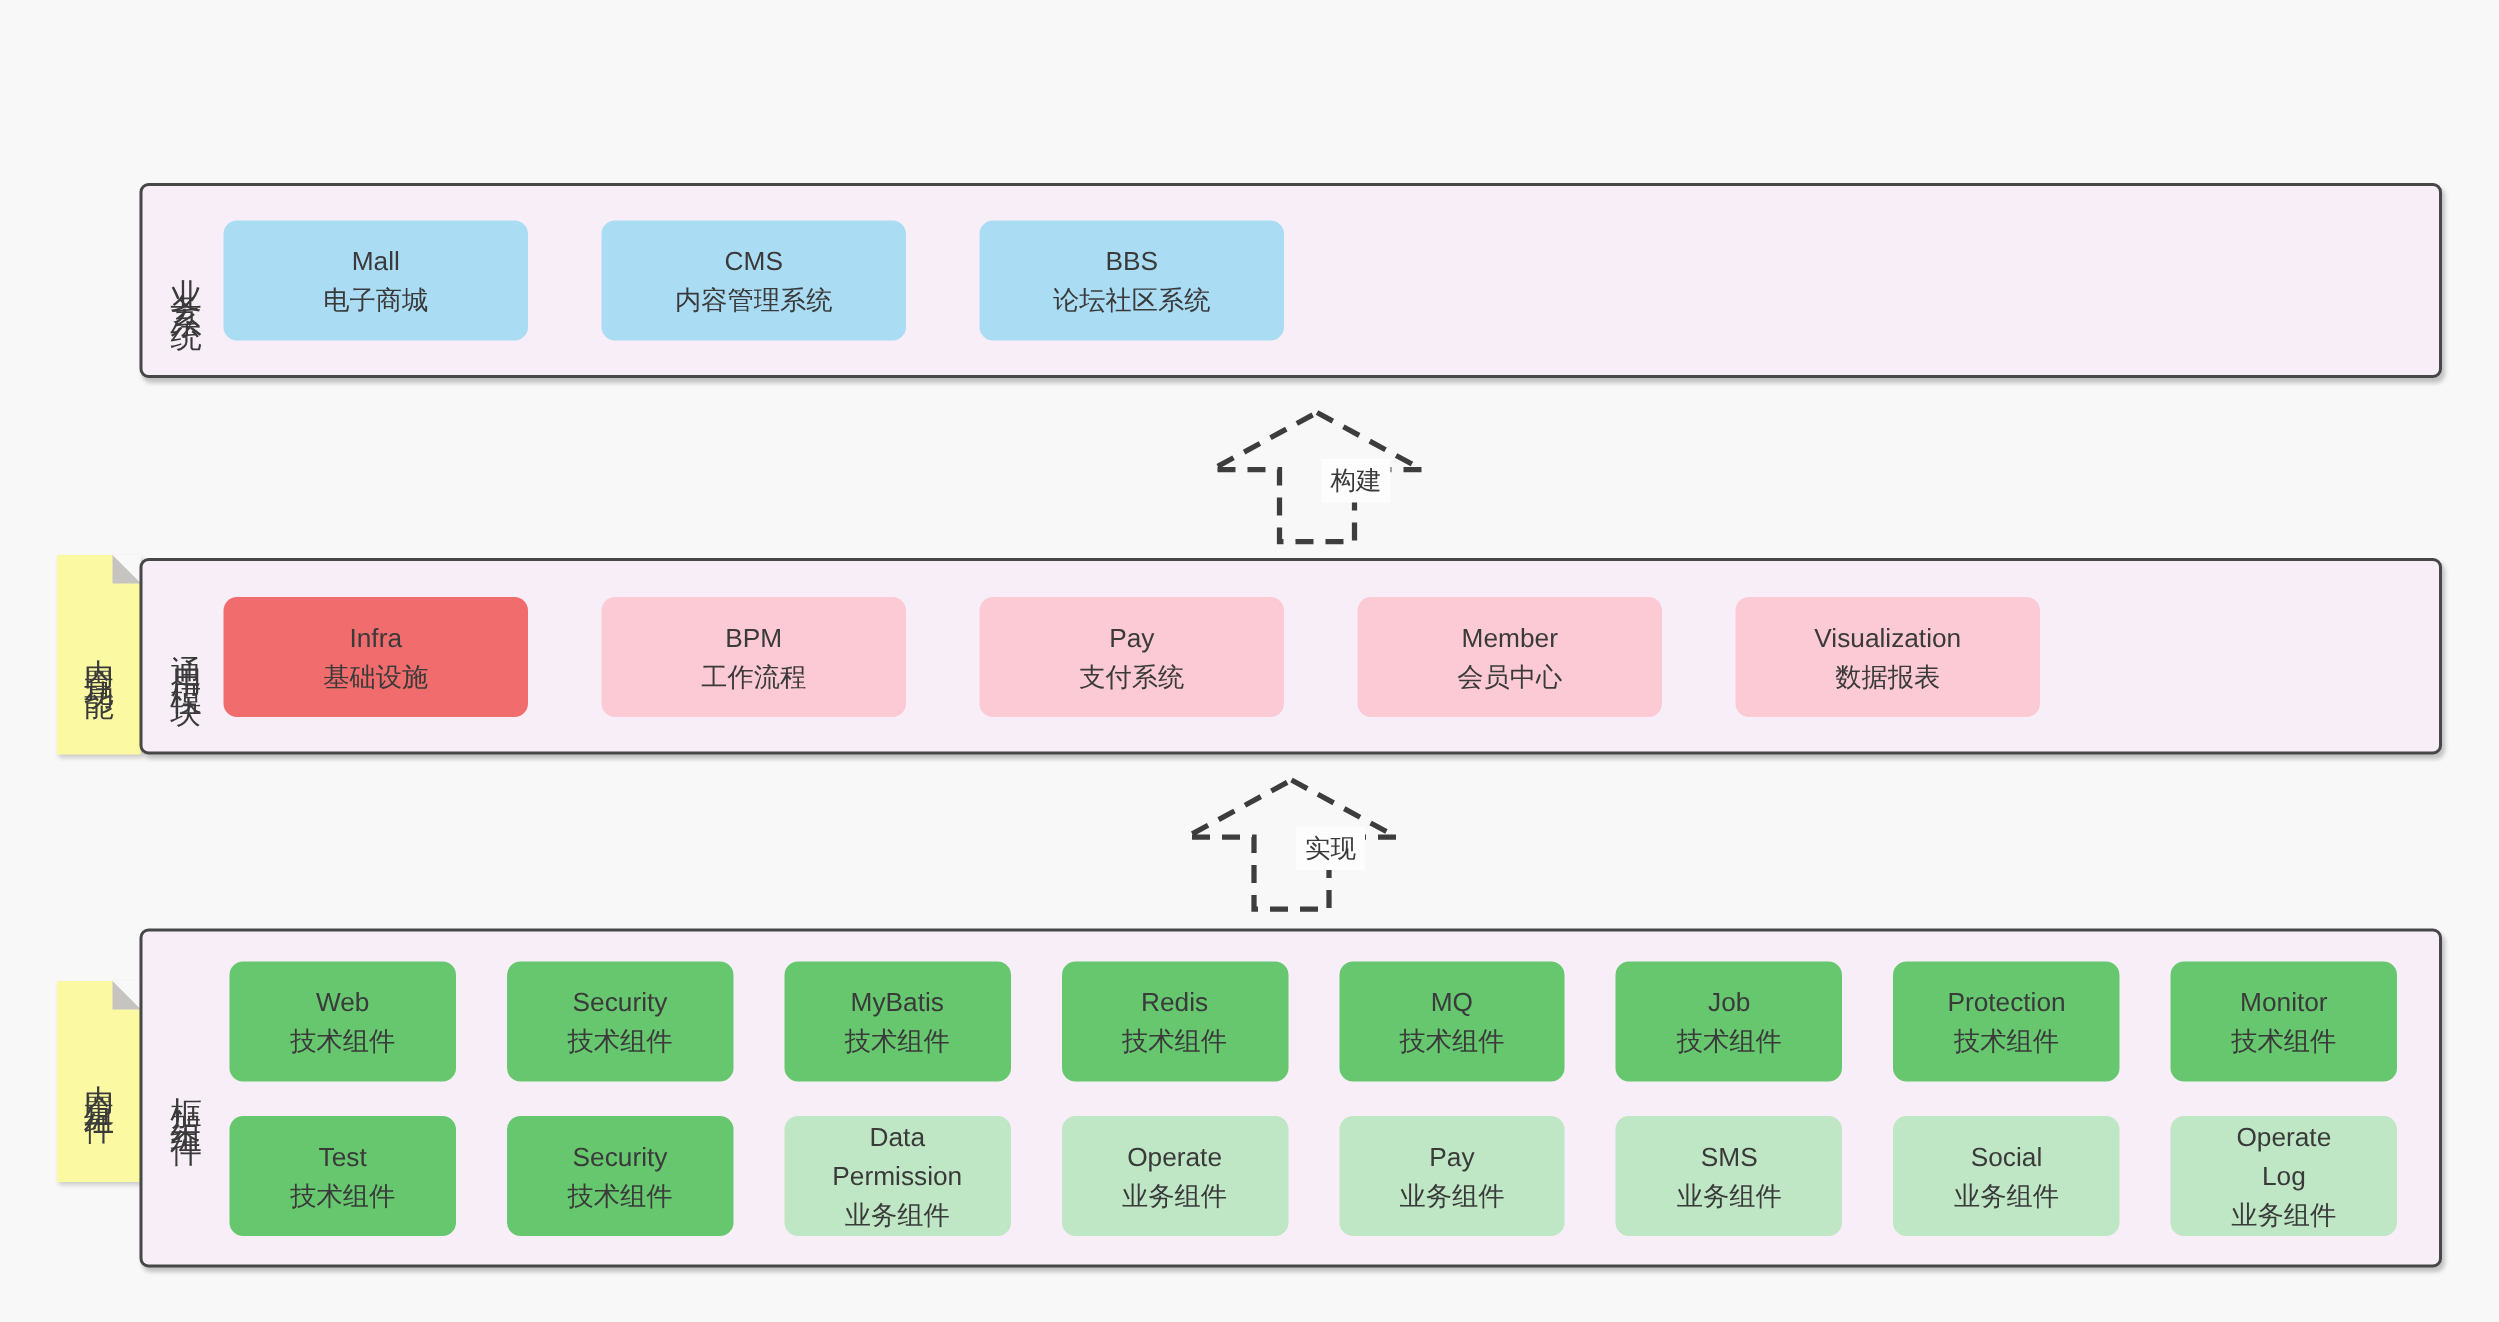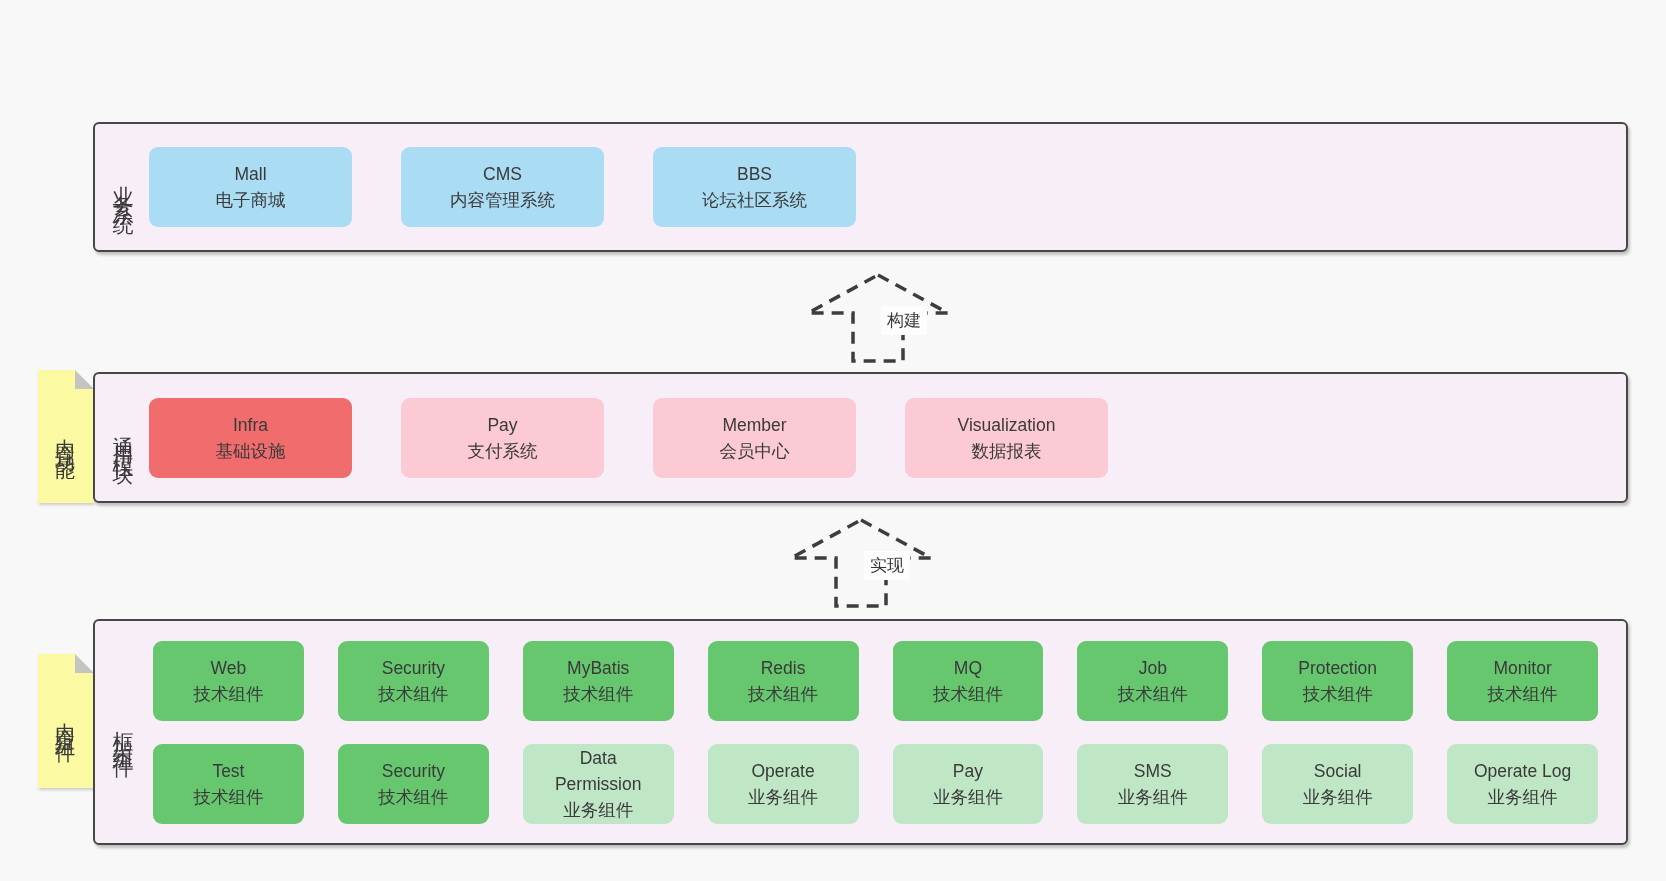--- a/index.html
+++ b/index.html
@@ -65,21 +65,21 @@
     border-radius: 9px;
     display: flex;
     flex-direction: column;
     justify-content: center;
     align-items: center;
     text-align: center;
     font-size: 17.5px;
     line-height: 26px;
     padding: 0 10px;
   }
-  .grid8 .box { padding: 0 16px; }
+  .grid8 .box { padding: 0 29px; }
   .box.blue        { background: #aadcf4; }
   .box.red         { background: #f16d6d; }
   .box.pink        { background: #fbcad4; }
   .box.green       { background: #66c76f; }
   .box.light-green { background: #bfe6c5; }
 
   
   .sticky {
     position: absolute;
     left: 38px; width: 56px;
@@ -169,20 +169,24 @@
   </div>
 
   <section class="band band2">
     <div class="vlabel">通用模块</div>
     <div class="grid grid6">
       <div class="box red">
         <span>Infra</span>
         <span>基础设施</span>
       </div>
       <div class="box pink">
+        <span>BPM</span>
+        <span>工作流程</span>
+      </div>
+      <div class="box pink">
         <span>Pay</span>
         <span>支付系统</span>
       </div>
       <div class="box pink">
         <span>Member</span>
         <span>会员中心</span>
       </div>
       <div class="box pink">
         <span>Visualization</span>
         <span>数据报表</span>

